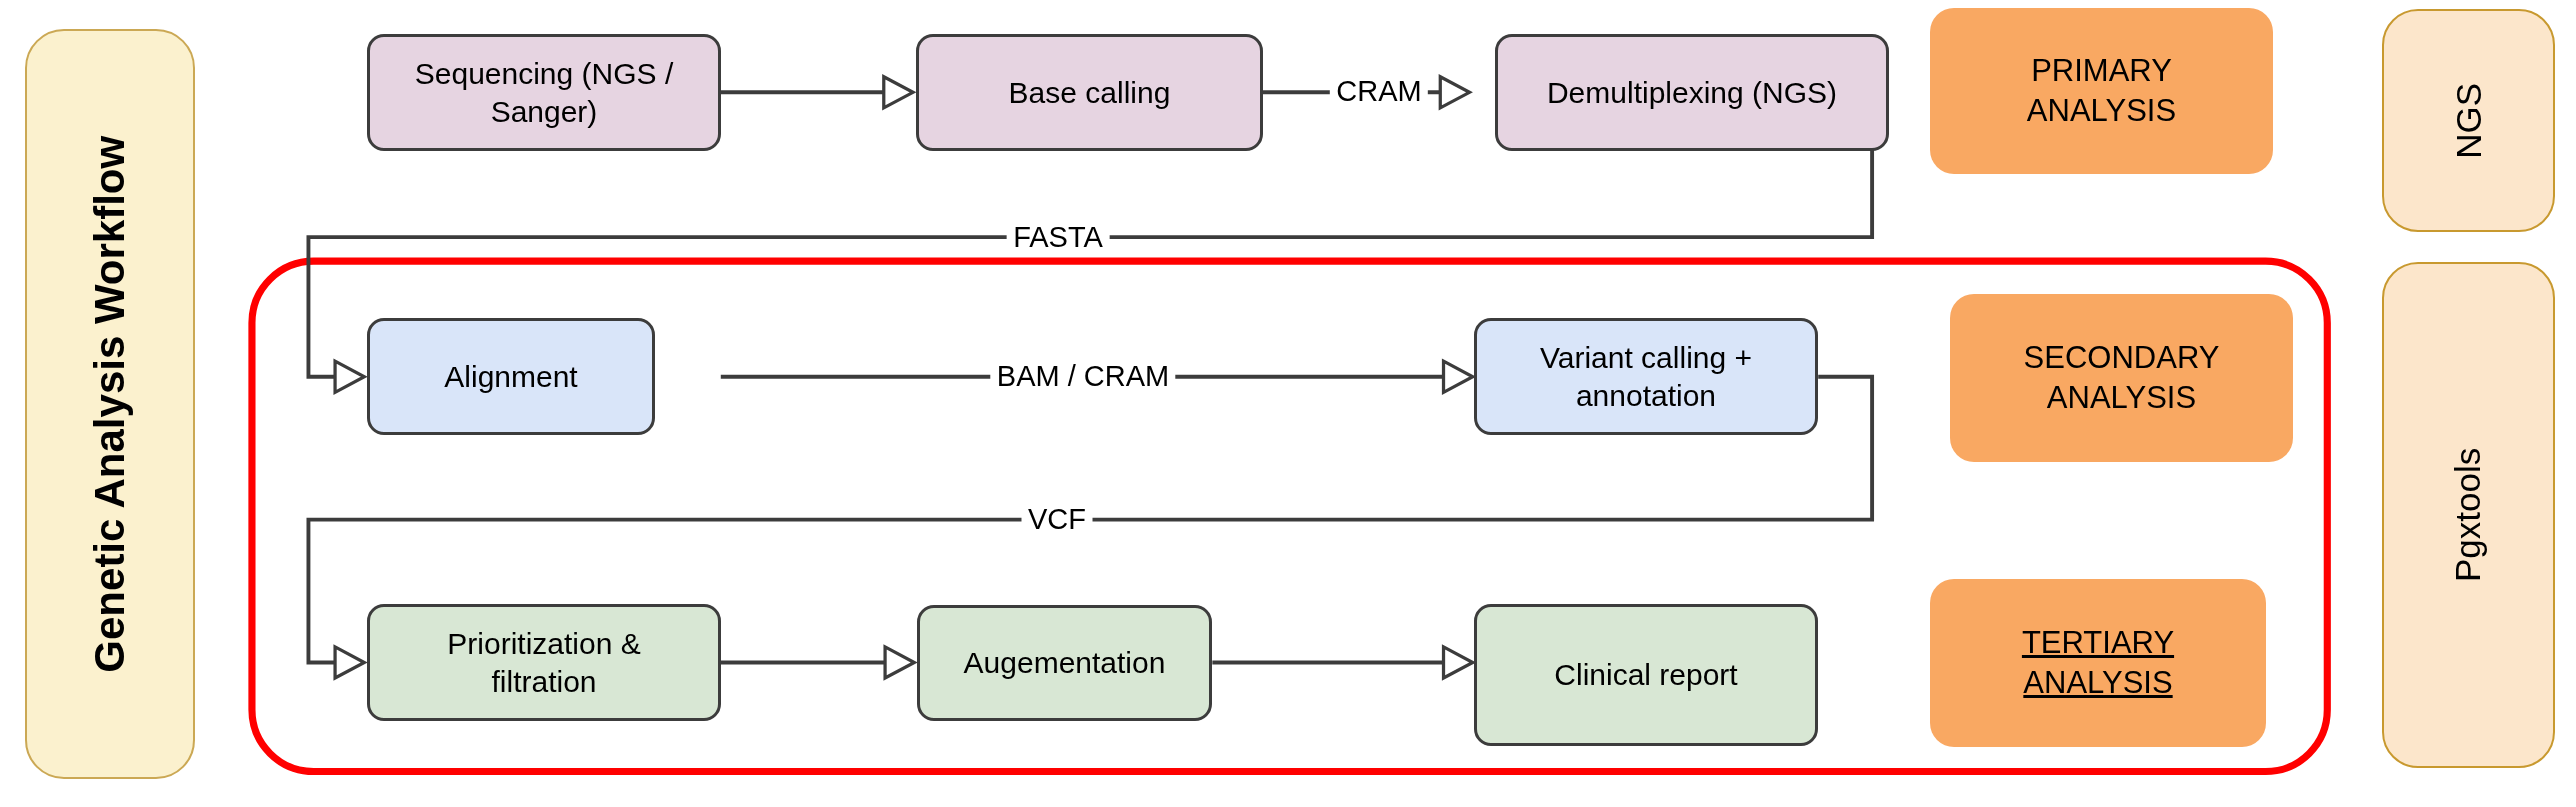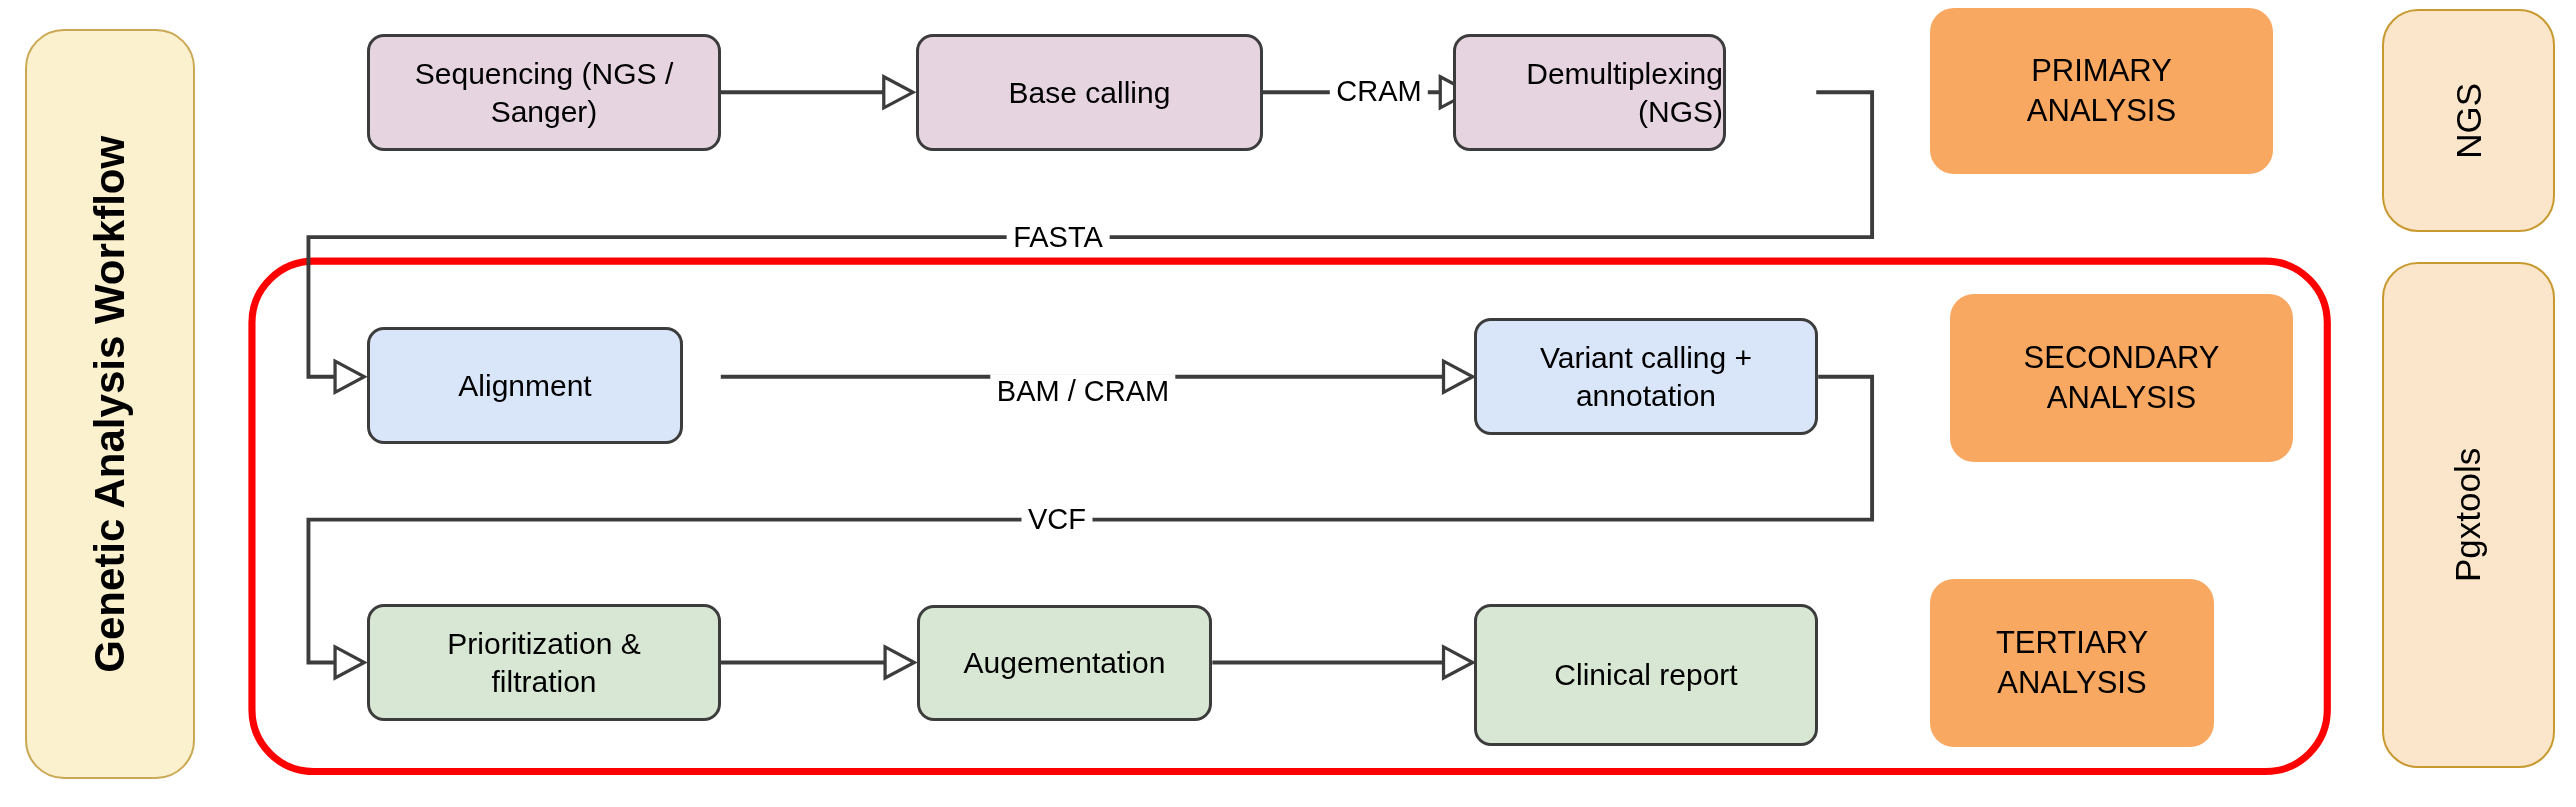--- a/index.html
+++ b/index.html
@@ -112,29 +112,29 @@
     <span class="vtext">Genetic Analysis Workflow</span>
   </div>
 
   <div class="node mauve" style="left:367px; top:34px; width:354px; height:117px;">
     <span>Sequencing (NGS /
 Sanger)</span>
   </div>
   <div class="node mauve" style="left:916px; top:34px; width:347px; height:117px;">
     <span>Base calling</span>
   </div>
-  <div class="node mauve" style="left:1453px; top:34px; width:273px; height:117px;text-align:right;">
+  <div class="node mauve" style="left:1495px; top:34px; width:394px; height:117px;">
     <span>Demultiplexing (NGS)</span>
   </div>
   <div class="stage-box" style="left:1930px; top:7.8px; width:343px; height:166px;">
     <span>PRIMARY
 ANALYSIS</span>
   </div>
 
-  <div class="node blue" style="left:367px; top:327px; width:316px; height:117px;">
+  <div class="node blue" style="left:367px; top:318px; width:288px; height:117px;">
     <span>Alignment</span>
   </div>
   <div class="node blue" style="left:1474px; top:318px; width:344px; height:117px;">
     <span>Variant calling +
 annotation</span>
   </div>
   <div class="stage-box" style="left:1930px; top:294px; width:343px; height:168px;margin-left:20px;">
     <span>SECONDARY
 ANALYSIS</span>
   </div>
@@ -142,31 +142,31 @@
   <div class="node green" style="left:367px; top:604px; width:354px; height:117px;">
     <span>Prioritization &amp;
 filtration</span>
   </div>
   <div class="node green" style="left:917px; top:605px; width:295px; height:116px;">
     <span>Augementation</span>
   </div>
   <div class="node green" style="left:1474px; top:604px; width:344px; height:142px;">
     <span>Clinical report</span>
   </div>
-  <div class="stage-box" style="left:1930px; top:579px; width:284px; height:168px;">
+  <div class="stage-box" style="left:1930px; top:579px; width:336px; height:168px;text-decoration:underline;">
     <span>TERTIARY
 ANALYSIS</span>
   </div>
 
   <div class="side-box" style="left:2382px; top:9px; width:173px; height:223px;">
     <span class="vtext">NGS</span>
   </div>
   <div class="side-box" style="left:2382px; top:262px; width:173px; height:506px;">
     <span class="vtext">Pgxtools</span>
   </div>
 
   <div class="edge-label" style="left:1379px; top:92px;">CRAM</div>
   <div class="edge-label" style="left:1058px; top:238px;">FASTA</div>
-  <div class="edge-label" style="left:1083px; top:377px;margin-top:15px;">BAM / CRAM</div>
+  <div class="edge-label" style="left:1083px; top:377px;">BAM / CRAM</div>
   <div class="edge-label" style="left:1057px; top:520px;">VCF</div>
 
 </div>
 
 
 </body></html>

